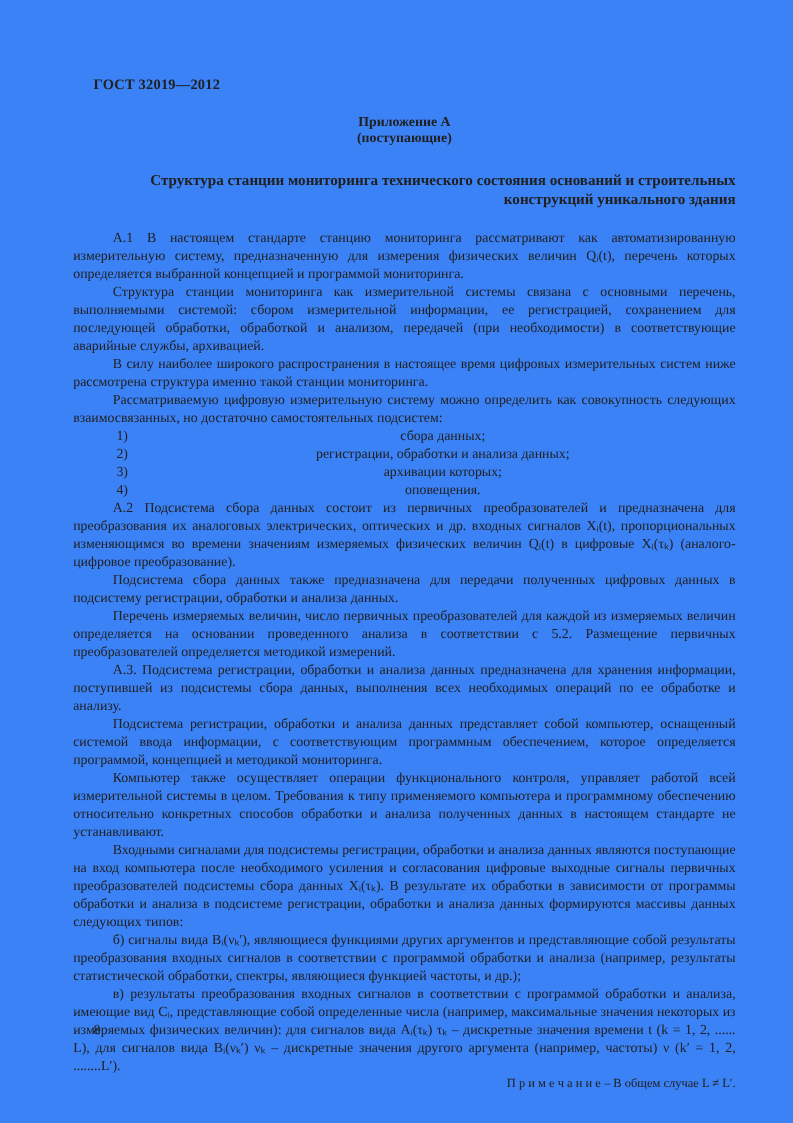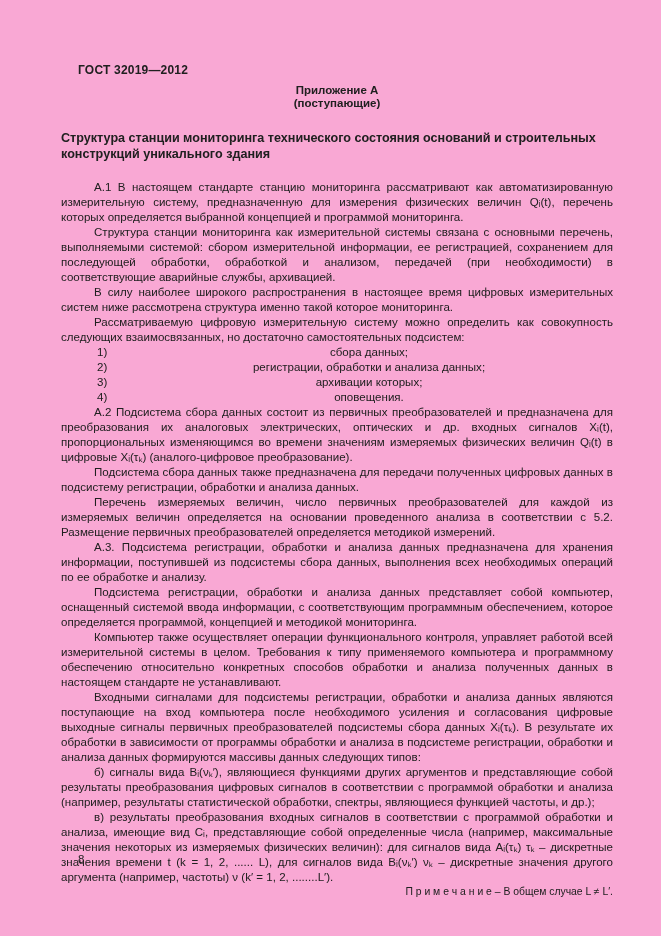--- a/index.html
+++ b/index.html
@@ -4,48 +4,48 @@
 <style>
   html, body {
     margin: 0;
     padding: 0;
     background: #ffffff;
   }
   .page {
     position: relative;
     width: 661px;
     height: 936px;
-    background: #f9a8d4;
+    background: #3b82f6;
     color: #202020;
-    font-family: Liberation Sans, sans-serif;
+    font-family: Liberation Serif, serif;
     overflow: hidden;
   }
   .doc-header {
     position: absolute;
     left: 78px;
     top: 63px;
     font-size: 12px;
     font-weight: 700;
     letter-spacing: 0.2px;
   }
   .content {
     position: absolute;
     left: 61px;
-    top: 84px;
+    top: 96px;
     width: 552px;
   }
   .appendix {
     text-align: center;
     font-weight: 700;
     font-size: 11.5px;
     line-height: 13px;
   }
   .title {
     margin: 21px 0 16px 0;
-    text-align: left;
+    text-align: right;
     font-weight: 700;
     font-size: 12.6px;
     line-height: 15.5px;
   }
   .body {
     margin-top: 18px;
     font-size: 11.55px;
     line-height: 15px;
     text-align: justify;
   }
@@ -84,21 +84,21 @@
       <div>Приложение А</div>
       <div>(поступающие)</div>
     </div>
 
     <h1 class="title">Структура станции мониторинга технического состояния оснований и строительных конструкций уникального здания</h1>
 
     <div class="body">
 
       <p class="para">А.1 В настоящем стандарте станцию мониторинга рассматривают как автоматизированную измерительную систему, предназначенную для измерения физических величин Qᵢ(t), перечень которых определяется выбранной концепцией и программой мониторинга.</p>
       <p class="para">Структура станции мониторинга как измерительной системы связана с основными перечень, выполняемыми системой: сбором измерительной информации, ее регистрацией, сохранением для последующей обработки, обработкой и анализом, передачей (при необходимости) в соответствующие аварийные службы, архивацией.</p>
-      <p class="para">В силу наиболее широкого распространения в настоящее время цифровых измерительных систем ниже рассмотрена структура именно такой которое мониторинга.</p>
+      <p class="para">В силу наиболее широкого распространения в настоящее время цифровых измерительных систем ниже рассмотрена структура именно такой станции мониторинга.</p>
       <p class="para">Рассматриваемую цифровую измерительную систему можно определить как совокупность следующих взаимосвязанных, но достаточно самостоятельных подсистем:</p>
 
       <div class="list">
         <div class="list-row">
           <span class="list-num">1)</span>
           <span class="list-text">сбора данных;</span>
         </div>
         <div class="list-row">
           <span class="list-num">2)</span>
           <span class="list-text">регистрации, обработки и анализа данных;</span>
@@ -113,21 +113,21 @@
         </div>
       </div>
 
       <p class="para">А.2 Подсистема сбора данных состоит из первичных преобразователей и предназначена для преобразования их аналоговых электрических, оптических и др. входных сигналов Xᵢ(t), пропорциональных изменяющимся во времени значениям измеряемых физических величин Qᵢ(t) в цифровые Xᵢ(τₖ) (аналого-цифровое преобразование).</p>
       <p class="para">Подсистема сбора данных также предназначена для передачи полученных цифровых данных в подсистему регистрации, обработки и анализа данных.</p>
       <p class="para">Перечень измеряемых величин, число первичных преобразователей для каждой из измеряемых величин определяется на основании проведенного анализа в соответствии с 5.2. Размещение первичных преобразователей определяется методикой измерений.</p>
       <p class="para">А.3. Подсистема регистрации, обработки и анализа данных предназначена для хранения информации, поступившей из подсистемы сбора данных, выполнения всех необходимых операций по ее обработке и анализу.</p>
       <p class="para">Подсистема регистрации, обработки и анализа данных представляет собой компьютер, оснащенный системой ввода информации, с соответствующим программным обеспечением, которое определяется программой, концепцией и методикой мониторинга.</p>
       <p class="para">Компьютер также осуществляет операции функционального контроля, управляет работой всей измерительной системы в целом. Требования к типу применяемого компьютера и программному обеспечению относительно конкретных способов обработки и анализа полученных данных в настоящем стандарте не устанавливают.</p>
       <p class="para">Входными сигналами для подсистемы регистрации, обработки и анализа данных являются поступающие на вход компьютера после необходимого усиления и согласования цифровые выходные сигналы первичных преобразователей подсистемы сбора данных Xᵢ(τₖ). В результате их обработки в зависимости от программы обработки и анализа в подсистеме регистрации, обработки и анализа данных формируются массивы данных следующих типов:</p>
-      <p class="para">б) сигналы вида Вᵢ(νₖ′), являющиеся функциями других аргументов и представляющие собой результаты преобразования цифровых сигналов в соответствии с программой обработки и анализа (например, результаты статистической обработки, спектры, являющиеся функцией частоты, и др.);</p>
+      <p class="para">б) сигналы вида Вᵢ(νₖ′), являющиеся функциями других аргументов и представляющие собой результаты преобразования входных сигналов в соответствии с программой обработки и анализа (например, результаты статистической обработки, спектры, являющиеся функцией частоты, и др.);</p>
       <p class="para">в) результаты преобразования входных сигналов в соответствии с программой обработки и анализа, имеющие вид Сᵢ, представляющие собой определенные числа (например, максимальные значения некоторых из измеряемых физических величин): для сигналов вида Аᵢ(τₖ) τₖ – дискретные значения времени t (k = 1, 2, ...... L), для сигналов вида Вᵢ(νₖ′) νₖ – дискретные значения другого аргумента (например, частоты) ν (k′ = 1, 2, ........L′).</p>
 
       <p class="note">П р и м е ч а н и е – В общем случае L ≠ L′.</p>
 
     </div>
   </div>
 
   <div class="page-number">8</div>
 
 </div>

